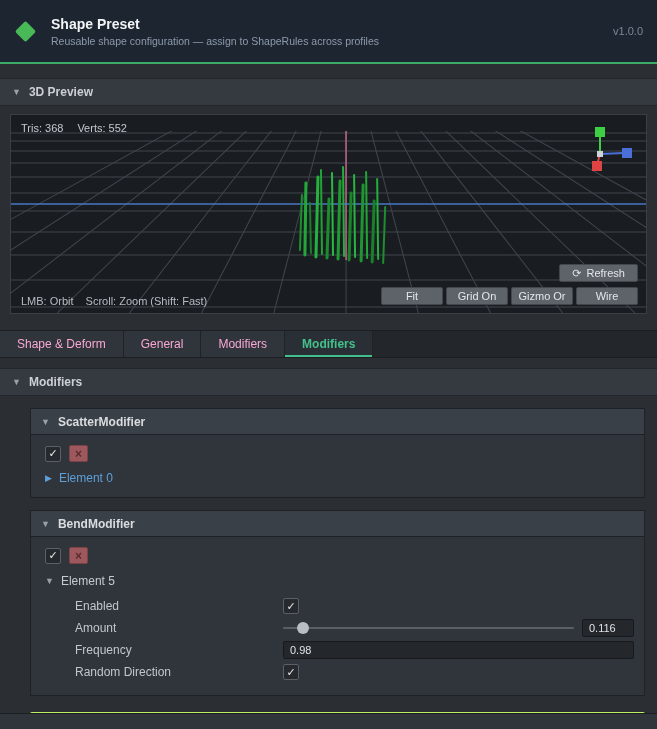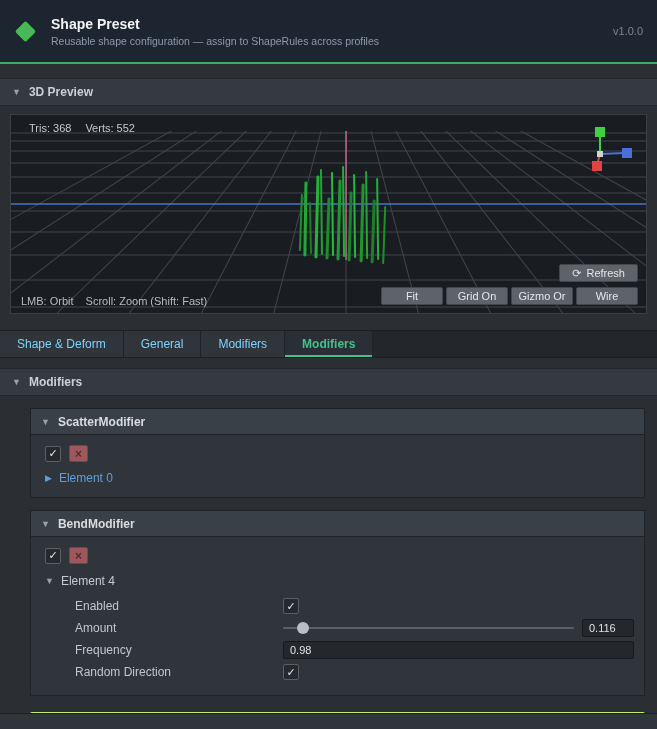--- a/index.html
+++ b/index.html
@@ -20,35 +20,35 @@
   
   .section-hdr { display:flex; align-items:center; gap:8px; height:28px; background:#353a41;
                  border-top:1px solid #22262b; border-bottom:1px solid #22262b;
                  padding:0 12px; font-size:12px; font-weight:bold; color:#ccd0d5; cursor:pointer; }
   .mt14 { margin-top:14px; } .mt10 { margin-top:10px; }
   .fold-arrow { font-size:9px; color:#9aa0a7; }
   
   .preview { margin:8px 10px 0; height:200px; background:#191d22;
              border:1px solid #3a4047; position:relative; }
   .preview svg.grid { position:absolute; inset:0; width:100%; height:100%; }
-  .pv-stats { position:absolute; top:7px; left:18px; font-size:11px; color:#c3c9cf;
+  .pv-stats { position:absolute; top:7px; left:10px; font-size:11px; color:#c3c9cf;
               display:flex; gap:14px; }
   .pv-hint { position:absolute; bottom:6px; left:10px; font-size:11px; color:#b6bcc3;
              display:flex; gap:12px;margin-top:40px; }
   .gizmo { position:absolute; top:8px; right:10px; }
   .btn { background:#5e636a; border:1px solid #43474d; border-radius:2px; color:#e4e6e9;
          font-size:11px; height:18px; display:inline-flex; align-items:center;
          justify-content:center; padding:0 12px; cursor:pointer; white-space:nowrap; }
   .pv-refresh { position:absolute; right:8px; bottom:31px; gap:5px; padding:0 12px; }
   .pv-toolbar { position:absolute; right:8px; bottom:8px; display:flex; gap:3px; }
   .pv-toolbar .btn { width:62px; overflow:hidden; }
   
   .tabs { margin-top:16px; background:#23272c; display:flex; height:28px;
           border-top:1px solid #1b1e22; border-bottom:1px solid #1b1e22; }
-  .tab { display:flex; align-items:center; padding:0 17px; font-size:12px; color:#7dd3fc;
+  .tab { display:flex; align-items:center; padding:0 17px; font-size:12px; color:#f9a8d4;
          background:#30353b; border-right:1px solid #1f2226; cursor:pointer; }
   .tab.active { background:#2a2f35; color:#43c08c; font-weight:bold;
                 box-shadow: inset 0 -2px 0 #43c08c; }
   
   .panel { margin:12px 12px 0 30px; border:1px solid #1e2125; background:#30353b; }
   .panel-hdr { display:flex; align-items:center; gap:8px; height:26px; background:#3a4047;
                padding:0 10px; font-size:12px; font-weight:bold; color:#d9dce0;
                border-bottom:1px solid #1e2125; cursor:pointer; }
   .panel-body { padding:10px 10px 12px 14px; }
   .ctl-row { display:flex; align-items:center; gap:8px; margin-bottom:9px; }
@@ -232,21 +232,21 @@
       <div class="ctl-row">
         <div class="checkbox">
           <span>✓</span>
         </div>
         <div class="close-btn">
           <span>×</span>
         </div>
       </div>
       <div class="element-open">
         <span class="fold-arrow">▼</span>
-        <span>Element 4</span>
+        <span>Element 5</span>
       </div>
 
       <div class="field-row">
         <div class="field-label">Enabled</div>
         <div class="field-ctl">
           <div class="checkbox">
             <span>✓</span>
           </div>
         </div>
       </div>

